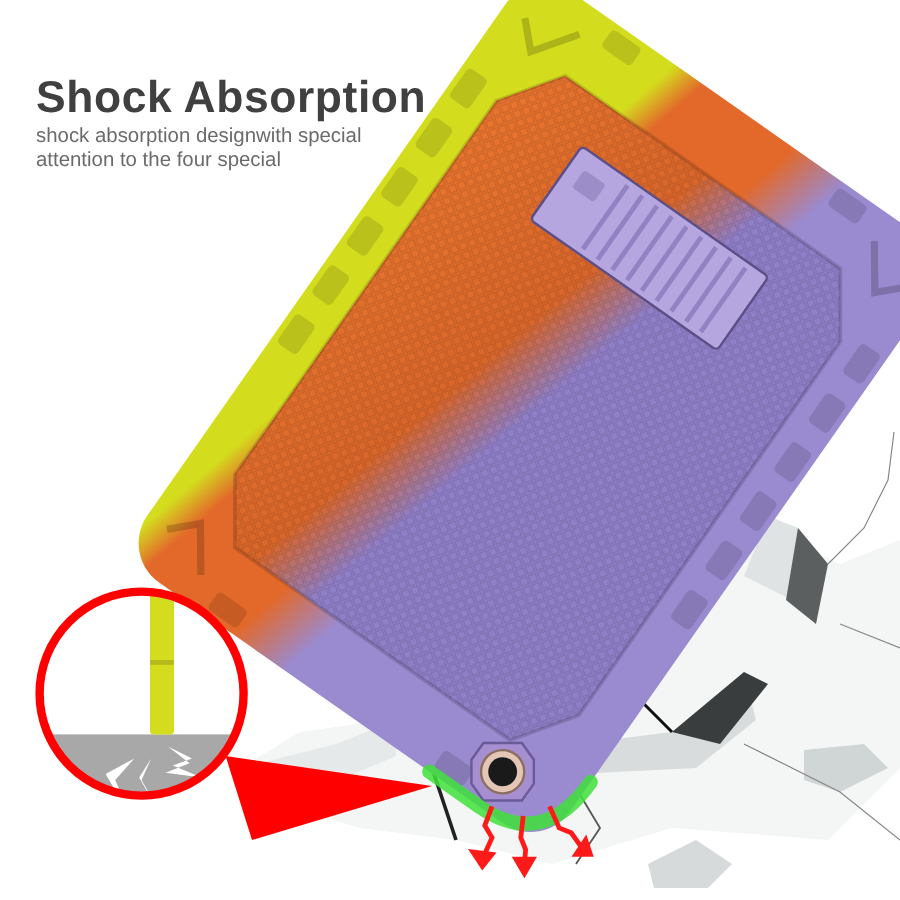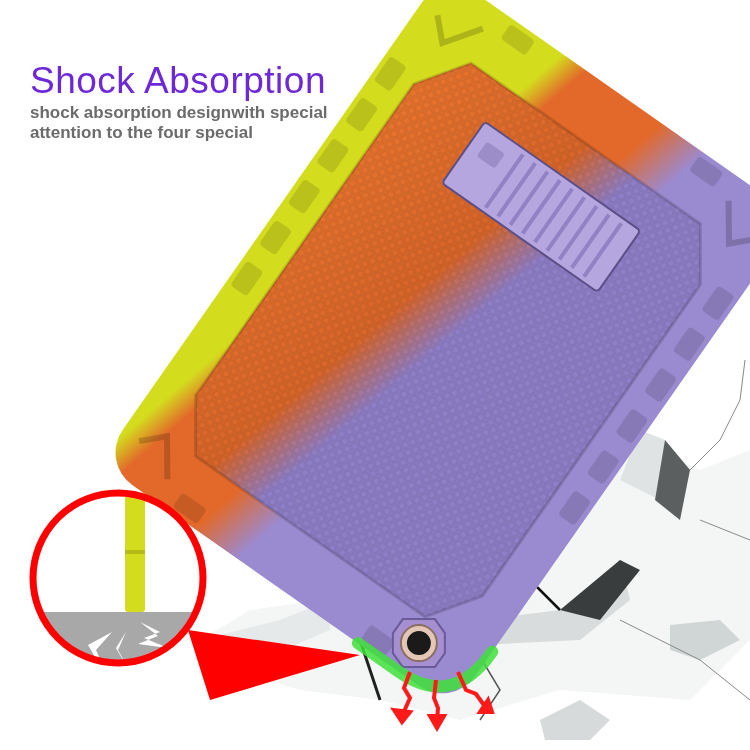--- a/index.html
+++ b/index.html
@@ -1,18 +1,18 @@
 <!DOCTYPE html>
 <html><head>
   <meta charset="utf-8">
   <style>
     html, body { margin:0; padding:0; background:#ffffff; }
     body { width:750px; height:750px; position:relative; overflow:hidden; font-family:"Liberation Sans", sans-serif; }
-    .title { position:absolute; left:30px; top:62px; font-size:37px; font-weight:normal; color:#6d28d9; letter-spacing:0.5px; line-height:1;text-align:right; }
-    .subtitle { position:absolute; left:30px; top:103px; font-size:17px; font-weight:bold; color:#6b6b6b; line-height:20px; width:340px; }
+    .title { position:absolute; left:30px; top:62px; font-size:37px; font-weight:bold; color:#404040; letter-spacing:0.5px; line-height:1;text-align:right; }
+    .subtitle { position:absolute; left:30px; top:103px; font-size:17px; font-weight:normal; color:#6b6b6b; line-height:20px; width:340px; }
     .scene { position:absolute; left:0; top:0; width:750px; height:750px; }
   </style>
 </head>
 <body>
 
 <div class="title">Shock Absorption</div>
 <div class="subtitle">
   <div>shock absorption designwith special</div>
   <div>attention to the four special</div>
 </div>

